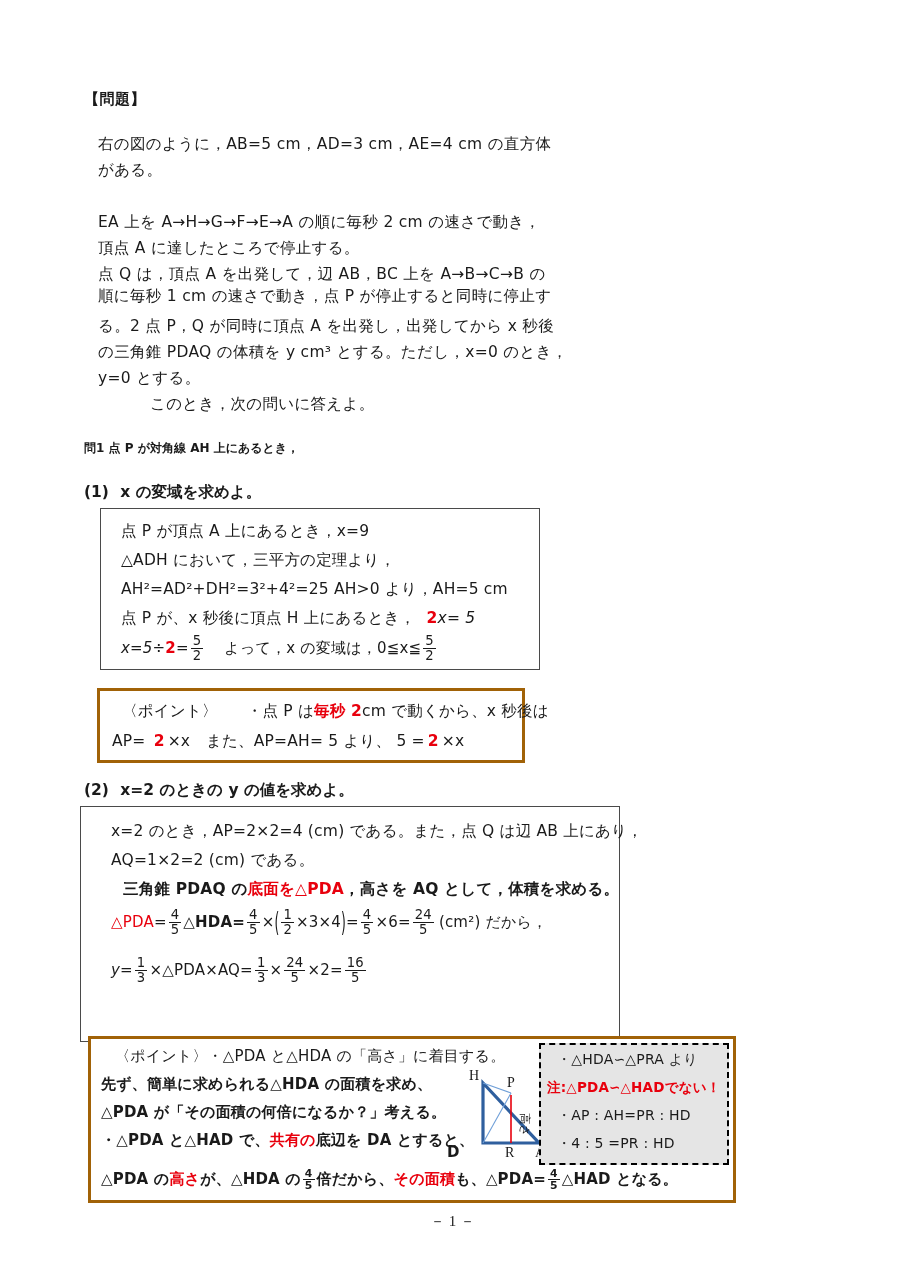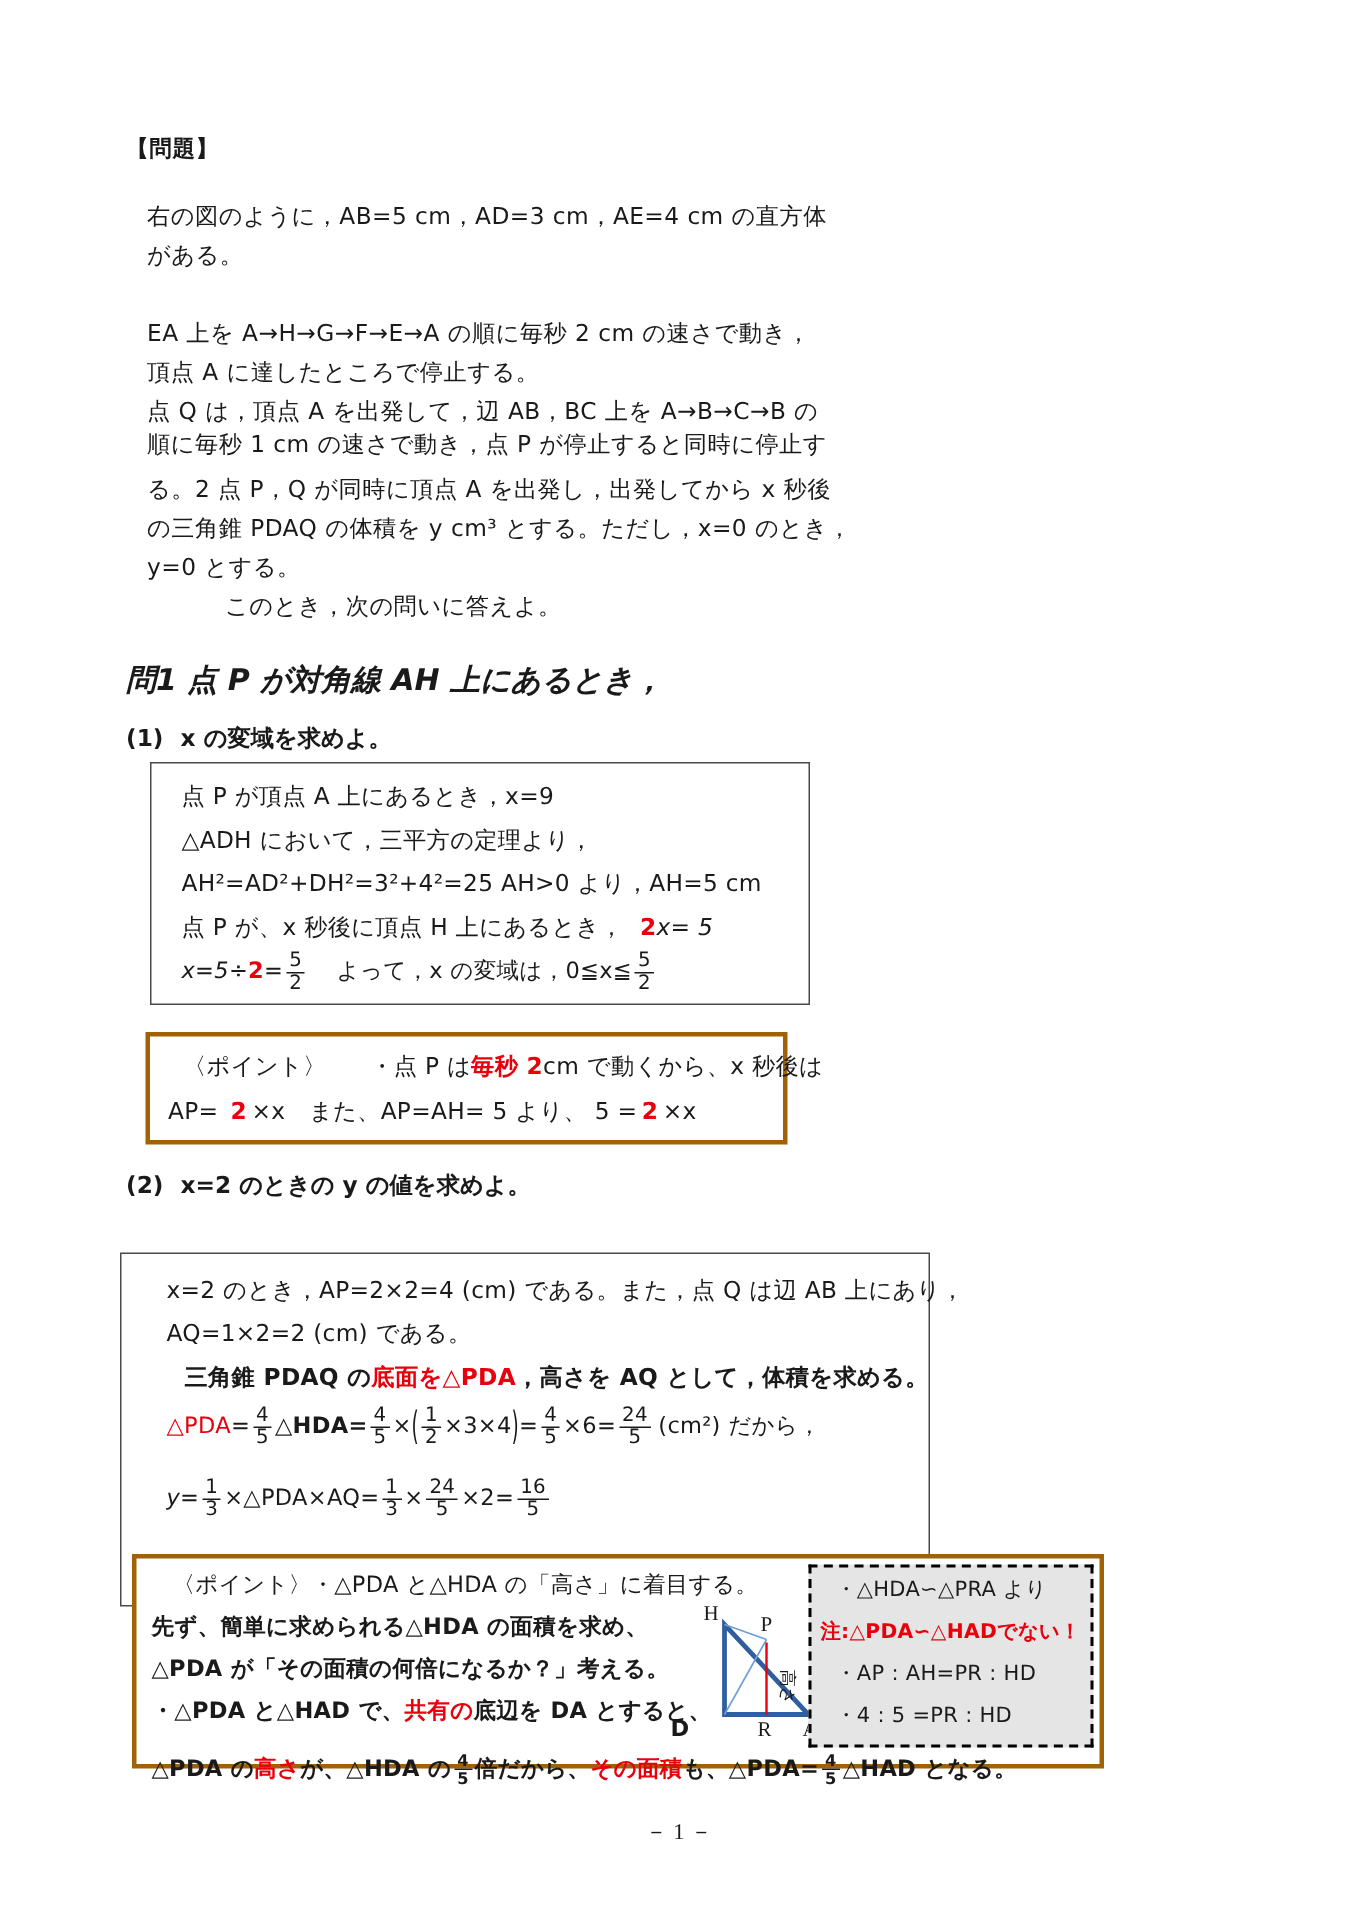--- a/index.html
+++ b/index.html
@@ -103,21 +103,21 @@
     <text class="vlab" x="655" y="23">G</text>
     <text class="vlab" x="765" y="23">F</text>
     <text class="vlab" x="565" y="137">H</text>
     <text class="vlab" x="697" y="145">E</text>
     <text class="vlab" x="650" y="172">C</text>
     <text class="vlab" x="775" y="184">B</text>
     <text class="vlab" x="573" y="288">D</text>
     <text class="vlab" x="685" y="288">A</text>
   </svg>
 
-  <div class="t jp b" style="left:84px;top:440px;font-size:20px;font-style:italic;">問1 点 P が対角線 AH 上にあるとき，</div>
+  <div class="t jp b" style="left:84px;top:440px;font-size:12px;">問1 点 P が対角線 AH 上にあるとき，</div>
 
   <div class="t jp b" style="left:84px;top:482px;font-size:15.5px;">
     <span>(1)</span>
     <span style="margin-left:6px;">x の変域を求めよ。</span>
   </div>
 
   <div class="box" style="left:100px;top:508px;width:440px;height:162px;">
     <div class="ln jp" style="left:20px;top:12px;">点 P が頂点 A 上にあるとき，x=9</div>
     <div class="ln jp" style="left:20px;top:41px;">△ADH において，三平方の定理より，</div>
     <div class="ln jp" style="left:20px;top:70px;">AH²=AD²+DH²=3²+4²=25   AH&gt;0 より，AH=5 cm</div>
@@ -186,37 +186,37 @@
     <text class="vlab" x="775" y="172">B</text>
     <text class="vlab" x="575" y="268">D</text>
     <text class="vlab" x="685" y="268">A</text>
   </svg>
 
   <div class="t jp b" style="left:84px;top:780px;font-size:15.5px;">
     <span>(2)</span>
     <span style="margin-left:6px;">x=2 のときの y の値を求めよ。</span>
   </div>
 
-  <div class="box" style="left:80px;top:835px;width:540px;height:236px;">
+  <div class="box" style="left:80px;top:806px;width:540px;height:236px;">
     <div class="ln jp" style="left:30px;top:14px;">x=2 のとき，AP=2×2=4 (cm) である。また，点 Q は辺 AB 上にあり，</div>
     <div class="ln jp" style="left:30px;top:43px;">AQ=1×2=2 (cm) である。</div>
     <div class="ln jp b" style="left:30px;top:72px;margin-left:12px;">
       <span>三角錐 PDAQ の</span><span class="red">底面を△PDA</span><span>，高さを AQ として，</span><span>体積</span><span>を求める。</span>
     </div>
 
     <div class="ln jp" style="left:30px;top:102px;font-size:15px;">
       <span class="red">△PDA</span><span>=</span><span class="frac"><span class="num">4</span><span class="den">5</span></span><span class="b">△HDA=</span><span class="frac"><span class="num">4</span><span class="den">5</span></span><span>×</span><span class="paren">(</span><span class="frac"><span class="num">1</span><span class="den">2</span></span><span>×3×4</span><span class="paren">)</span><span>=</span><span class="frac"><span class="num">4</span><span class="den">5</span></span><span>×6=</span><span class="frac"><span class="num">24</span><span class="den">5</span></span><span style="margin-left:3px;">(cm²) だから，</span>
     </div>
 
     <div class="ln jp" style="left:30px;top:150px;font-size:15px;">
       <span class="it">y=</span><span class="frac"><span class="num">1</span><span class="den">3</span></span><span>×△PDA×AQ=</span><span class="frac"><span class="num">1</span><span class="den">3</span></span><span>×</span><span class="frac"><span class="num">24</span><span class="den">5</span></span><span>×2=</span><span class="frac"><span class="num">16</span><span class="den">5</span></span>
     </div>
   </div>
 
-  <div class="thickbox" style="left:88px;top:1036px;width:648px;height:143px;">
+  <div class="thickbox" style="left:88px;top:1036px;width:648px;height:167px;">
     <div class="ln jp" style="left:24px;top:8px;font-size:15px;">〈ポイント〉・△PDA と△HDA の「高さ」に着目する。</div>
     <div class="ln jp b" style="left:10px;top:36px;font-size:15px;">先ず、簡単に求められる△HDA の面積を求め、</div>
     <div class="ln jp b" style="left:10px;top:64px;font-size:15px;">△PDA が「その面積の何倍になるか？」考える。</div>
     <div class="ln jp b" style="left:10px;top:92px;font-size:15px;">
       <span>・△PDA と△HAD で、</span><span class="red">共有の</span><span>底辺を DA とすると、</span>
     </div>
     <div class="ln jp b" style="left:10px;top:130px;font-size:15px;">
       <span>△PDA の</span><span class="red">高さ</span><span>が、△HDA の</span><span class="frac sm"><span class="num">4</span><span class="den">5</span></span><span>倍だから、</span><span class="red">その面積</span><span>も、△PDA=</span><span class="frac sm"><span class="num">4</span><span class="den">5</span></span><span>△HAD となる。</span>
     </div>
 

